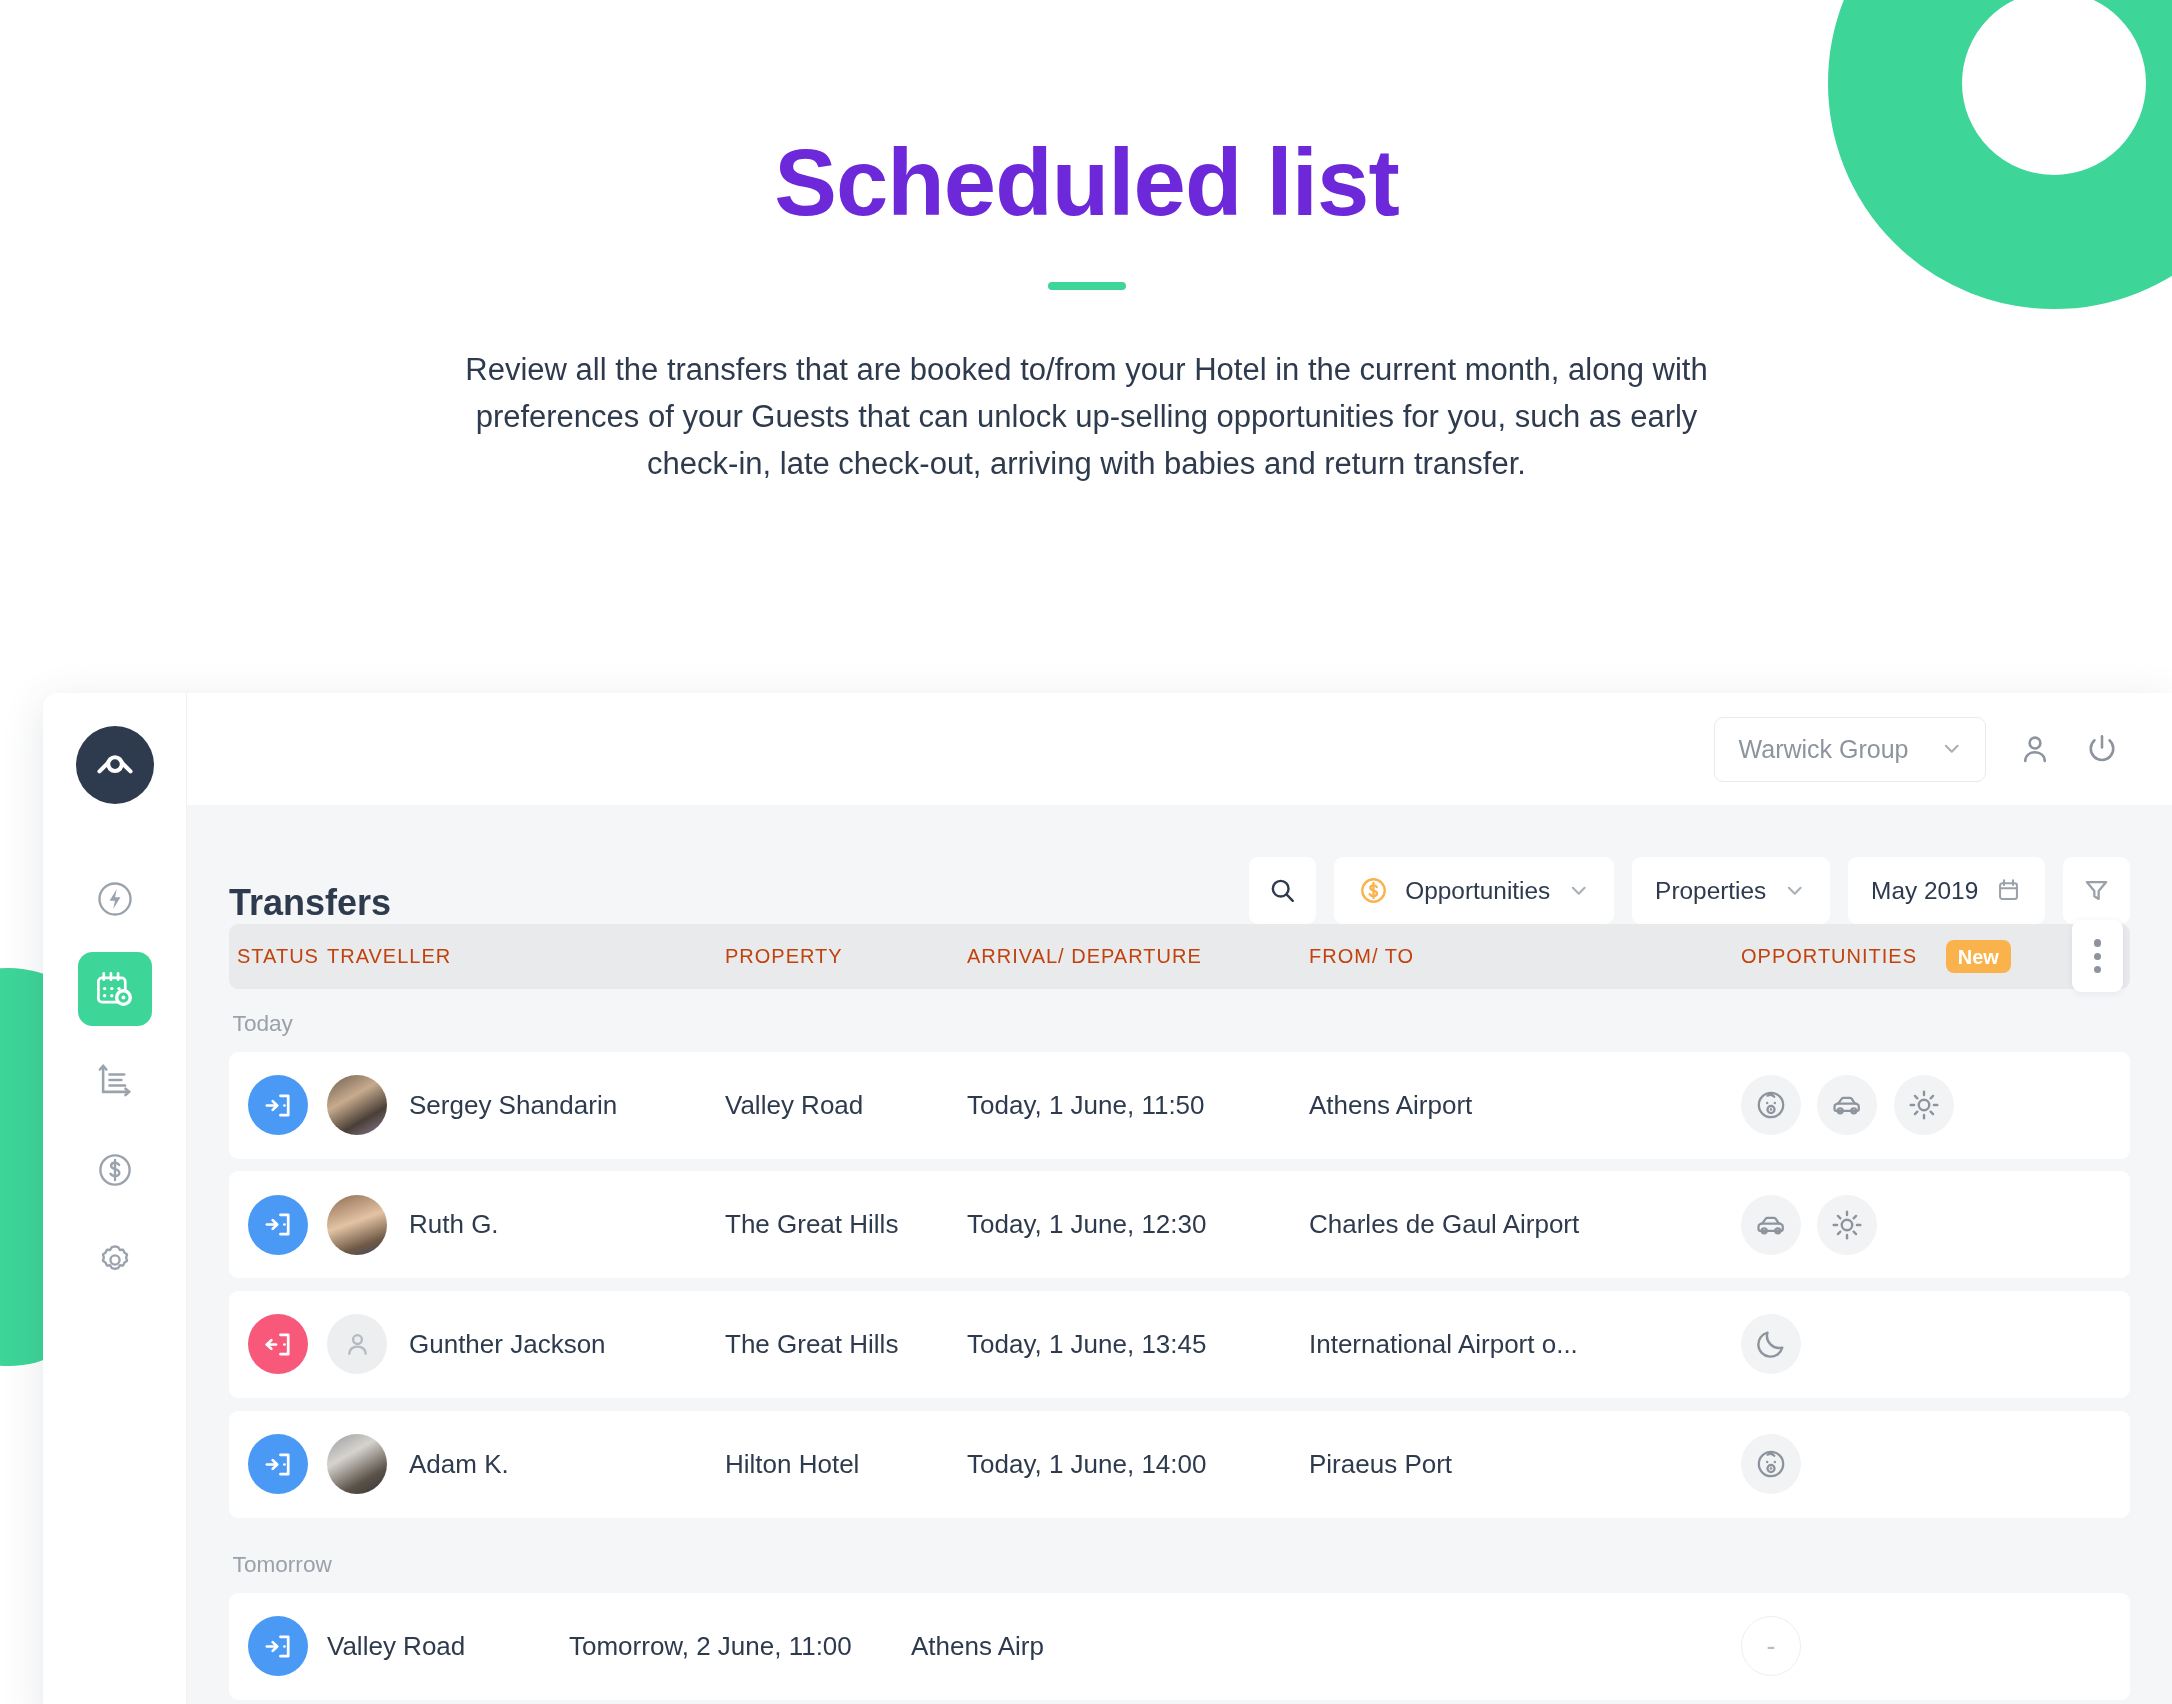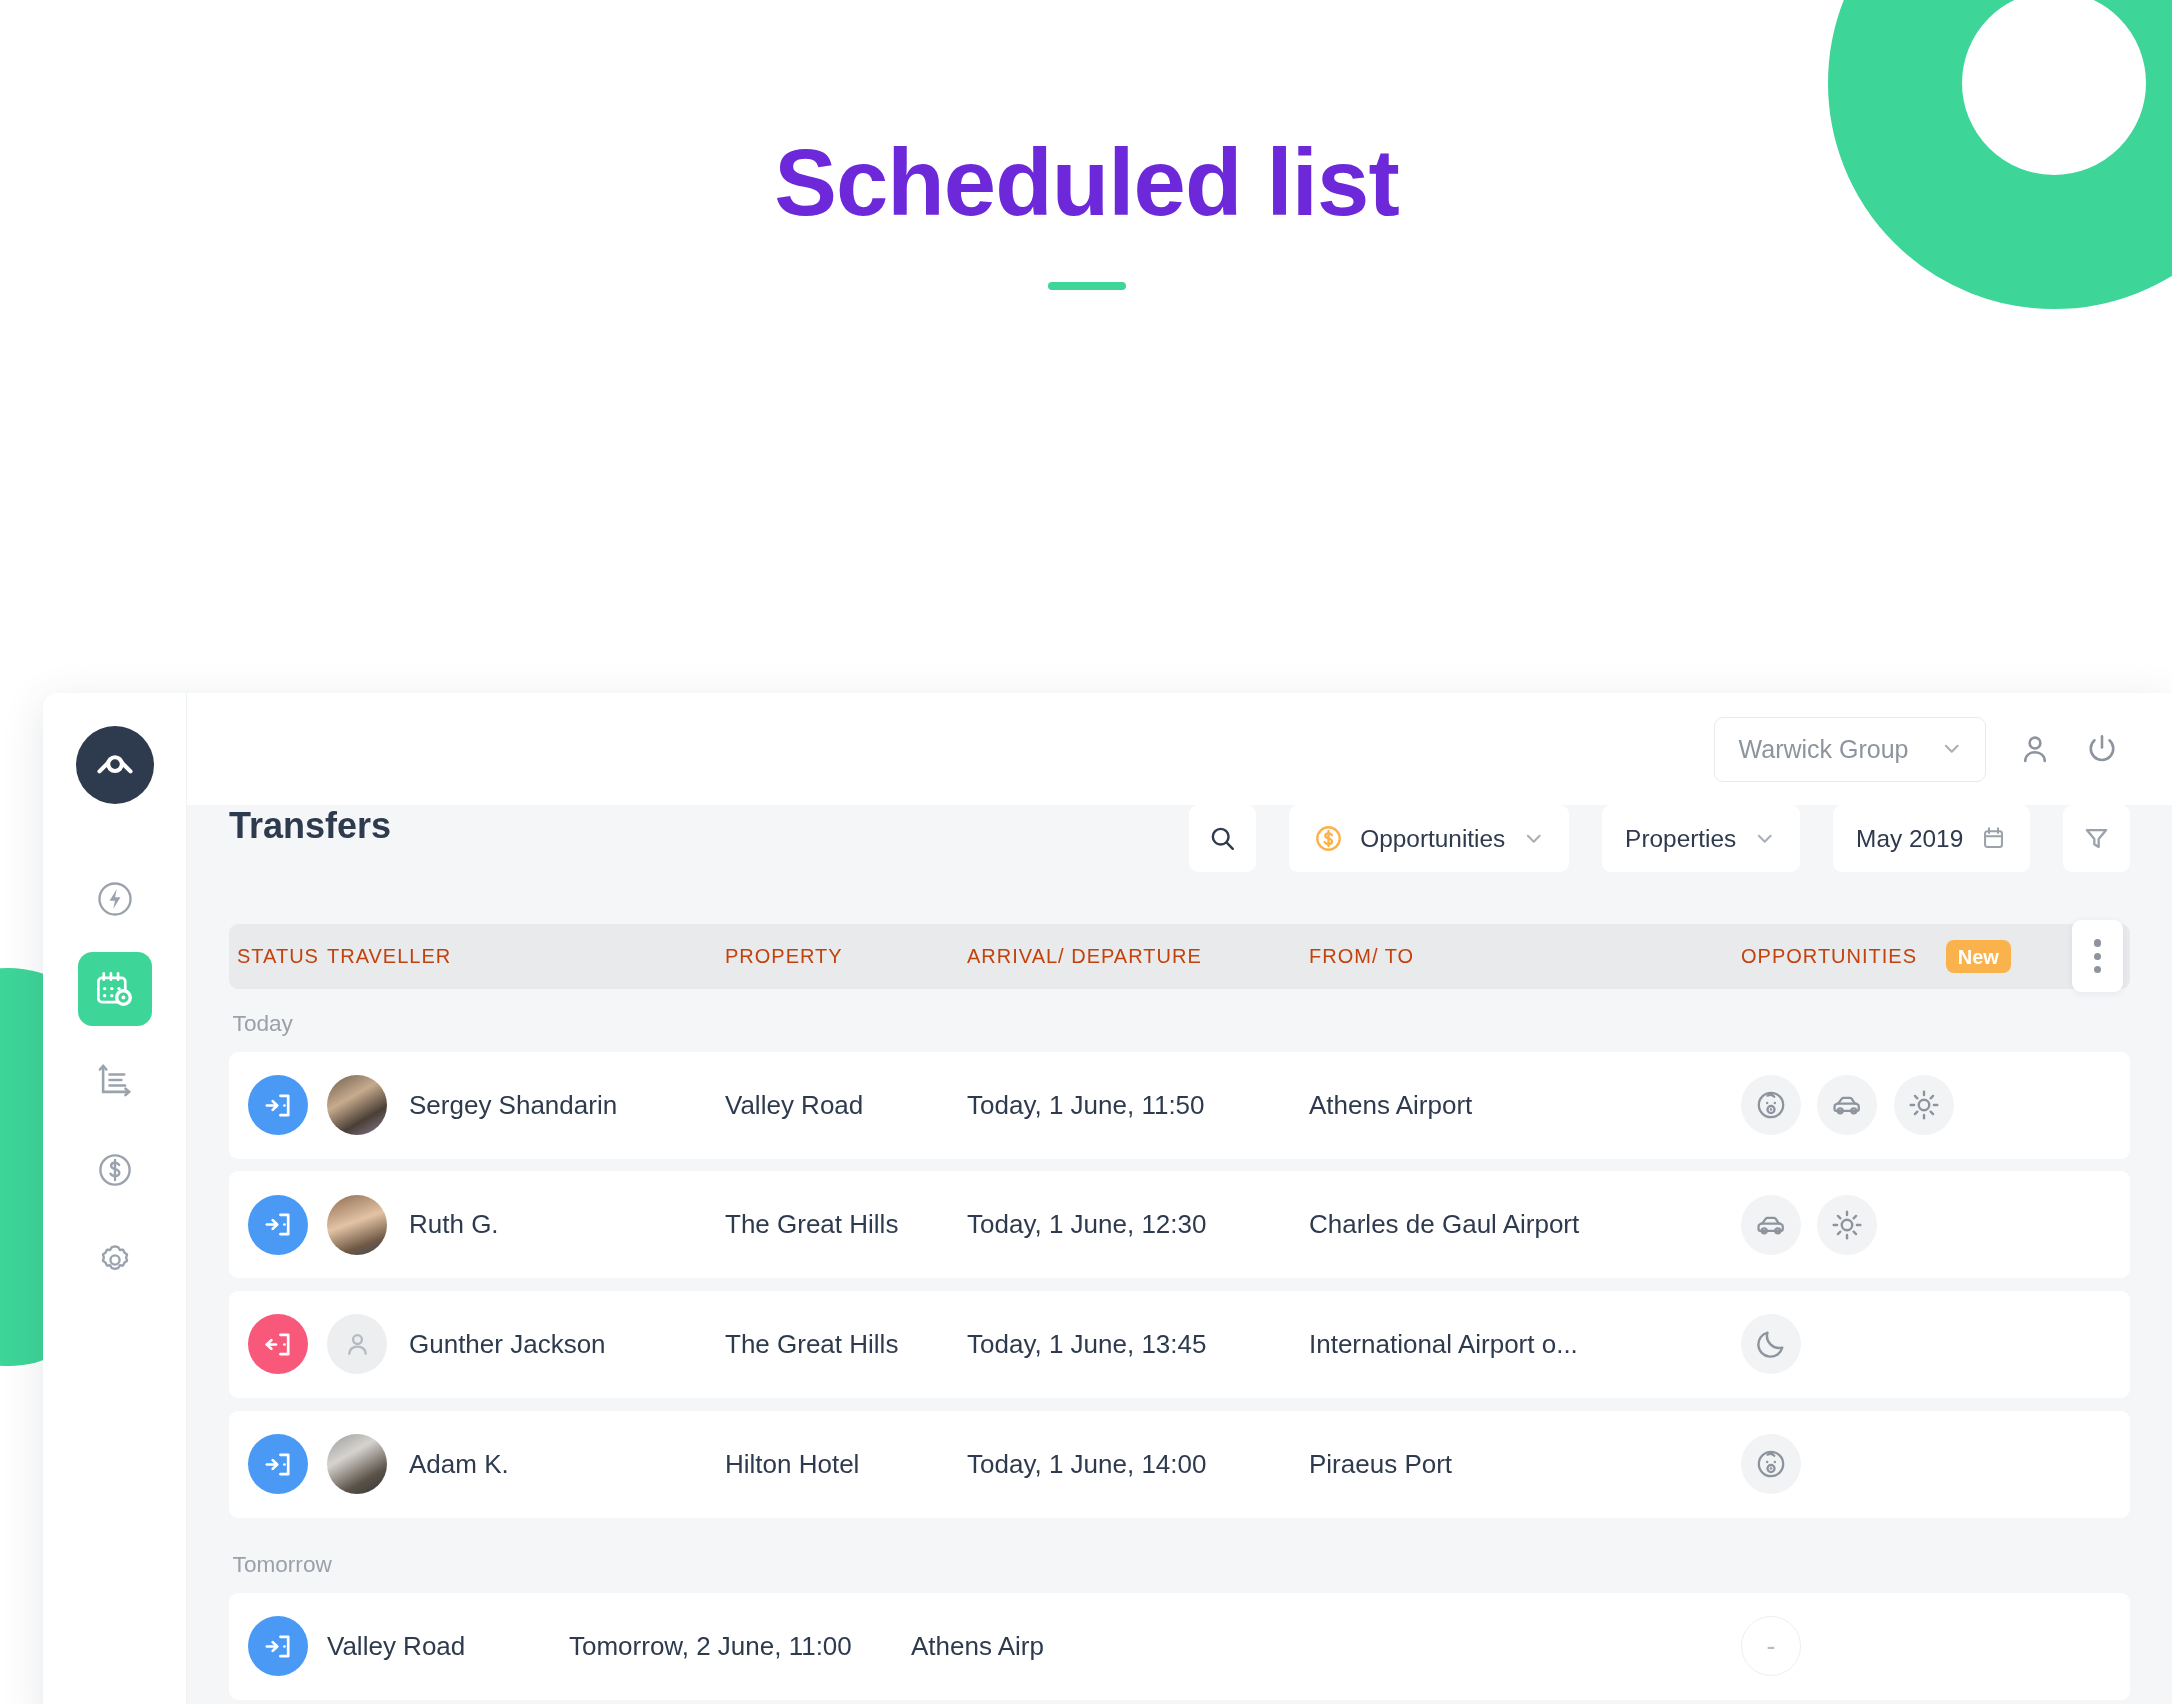--- a/index.html
+++ b/index.html
@@ -83,21 +83,21 @@
     font-size: 25px; color: #8d949e;
   }
   .icon-btn-plain { color: #8d949e; display:flex; align-items:center; }
 
   .content {
     flex: 1; background: #f5f6f8; padding: 0 42px;
     border-left: 0.9px solid #f1f2f4; min-width: 0; position: relative;
   }
 
   .toolbar {
-    height: 119px; display: flex; align-items: flex-start; gap: 15px;
+    height: 119px; display: flex; align-items: flex-end; gap: 0;
   }
   .toolbar-title { font-size: 36px; font-weight: 700; color: #2e3a4d; flex: 1; }
   .tb-btn {
     background: #ffffff; border-radius: 9px; height: 67px;
     display: flex; align-items: center; gap: 16.3px;
     padding: 0 23.5px; font-size: 24.4px; color: #2e3a4d;
     margin-left: 18px; white-space: nowrap;
   }
   .tb-btn.square { width: 67px; padding: 0; justify-content: center; }
   .chev { color: #a9b0b8; display: flex; }
@@ -166,20 +166,21 @@
 <body>
 
 <div class="page">
 
   <div class="deco-ring"></div>
   <div class="deco-left"></div>
 
   <div class="hero">
     <h1 class="hero-title">Scheduled list</h1>
     <div class="hero-rule"></div>
+    <p class="hero-desc">Review all the transfers that are booked to/from your Hotel in the current month, along with preferences of your Guests that can unlock up-selling opportunities for you, such as early check-in, late check-out, arriving with babies and return transfer.</p>
   </div>
 
   <div class="app">
 
     <div class="sidebar">
       <div class="logo">
         <svg width="42" height="42" viewBox="0 0 46 46">
           <circle cx="23" cy="22" r="7.5" fill="none" stroke="#fff" stroke-width="4.5"></circle>
           <line x1="6" y1="30" x2="15" y2="21" stroke="#fff" stroke-width="4.5" stroke-linecap="round"></line>
           <line x1="40" y1="30" x2="31" y2="21" stroke="#fff" stroke-width="4.5" stroke-linecap="round"></line>

